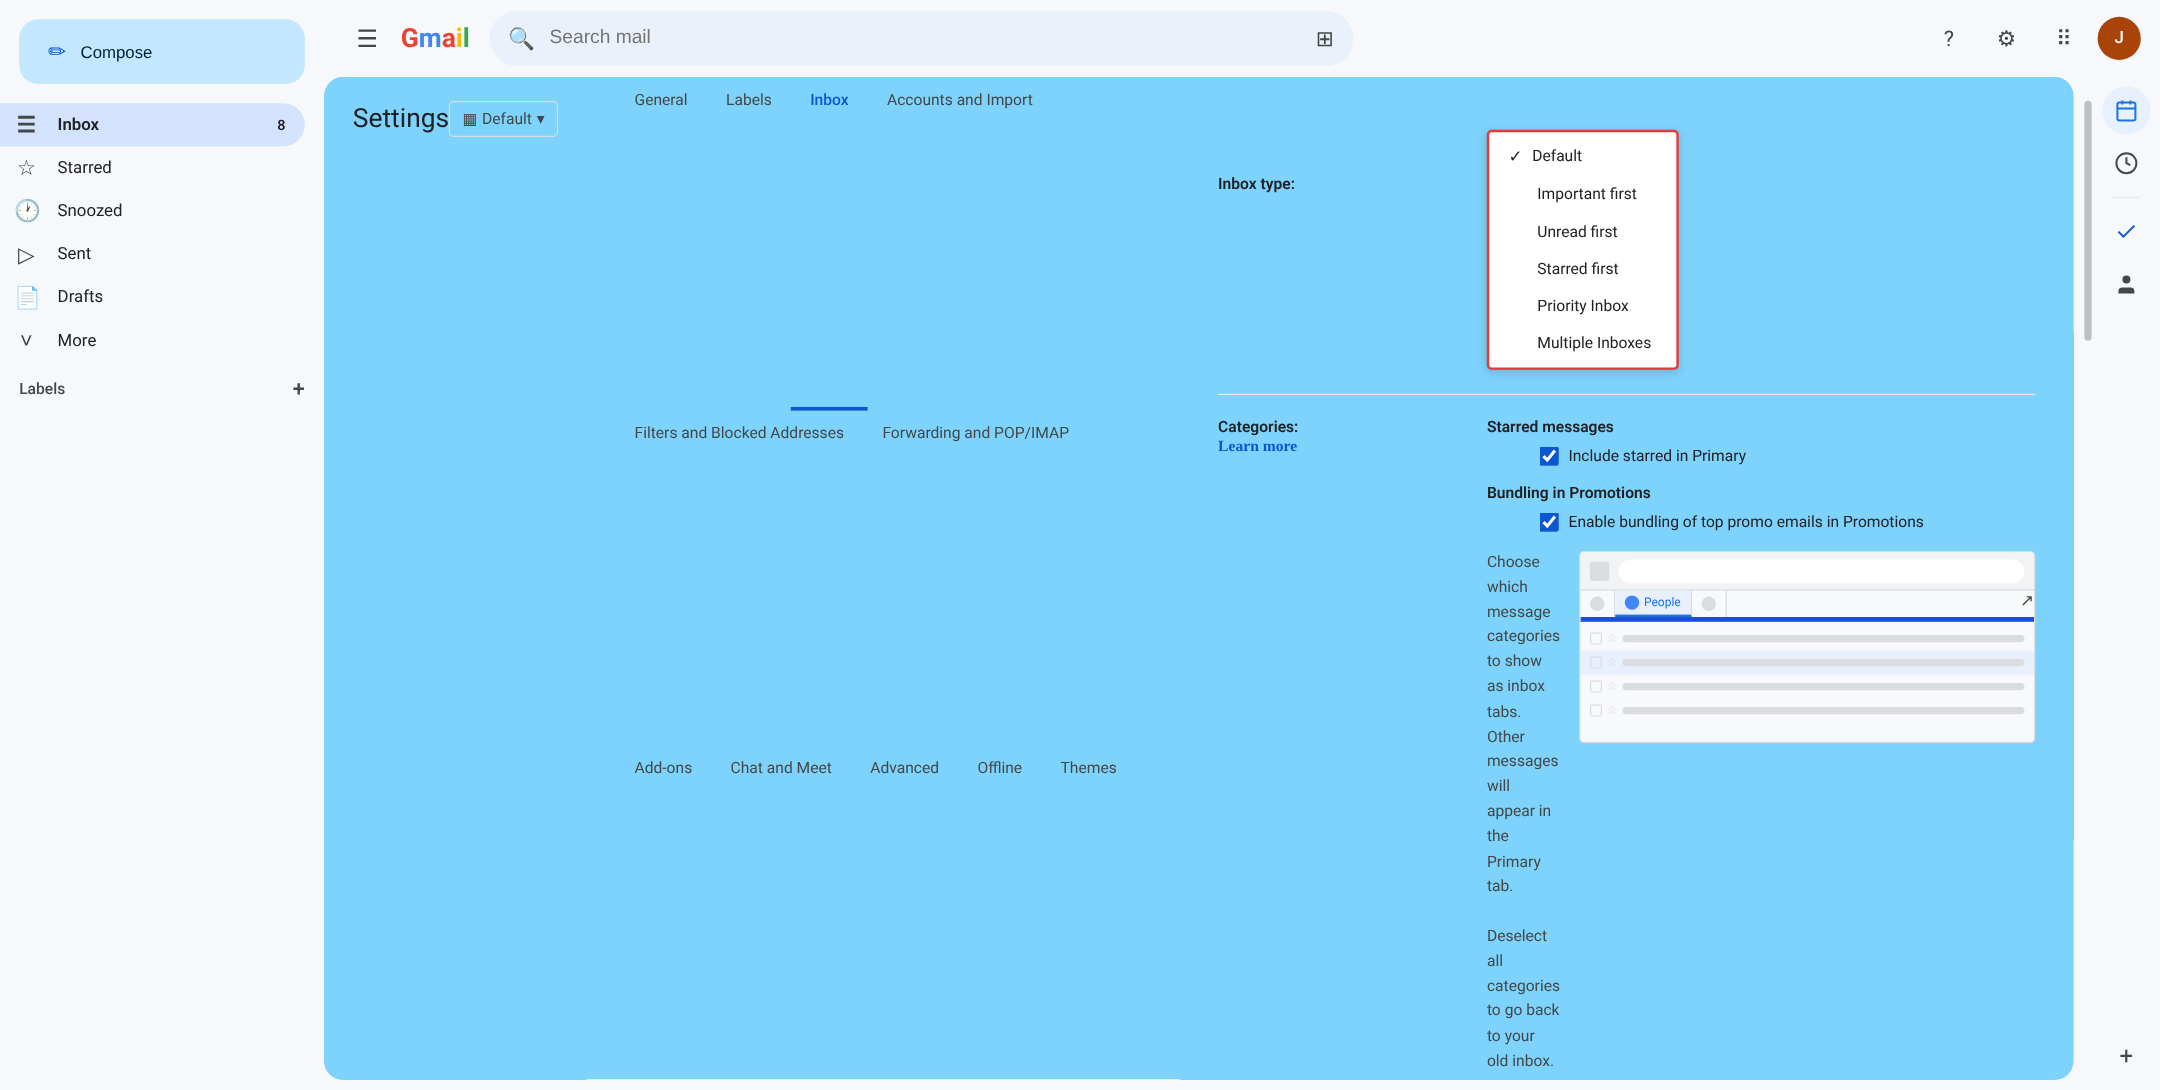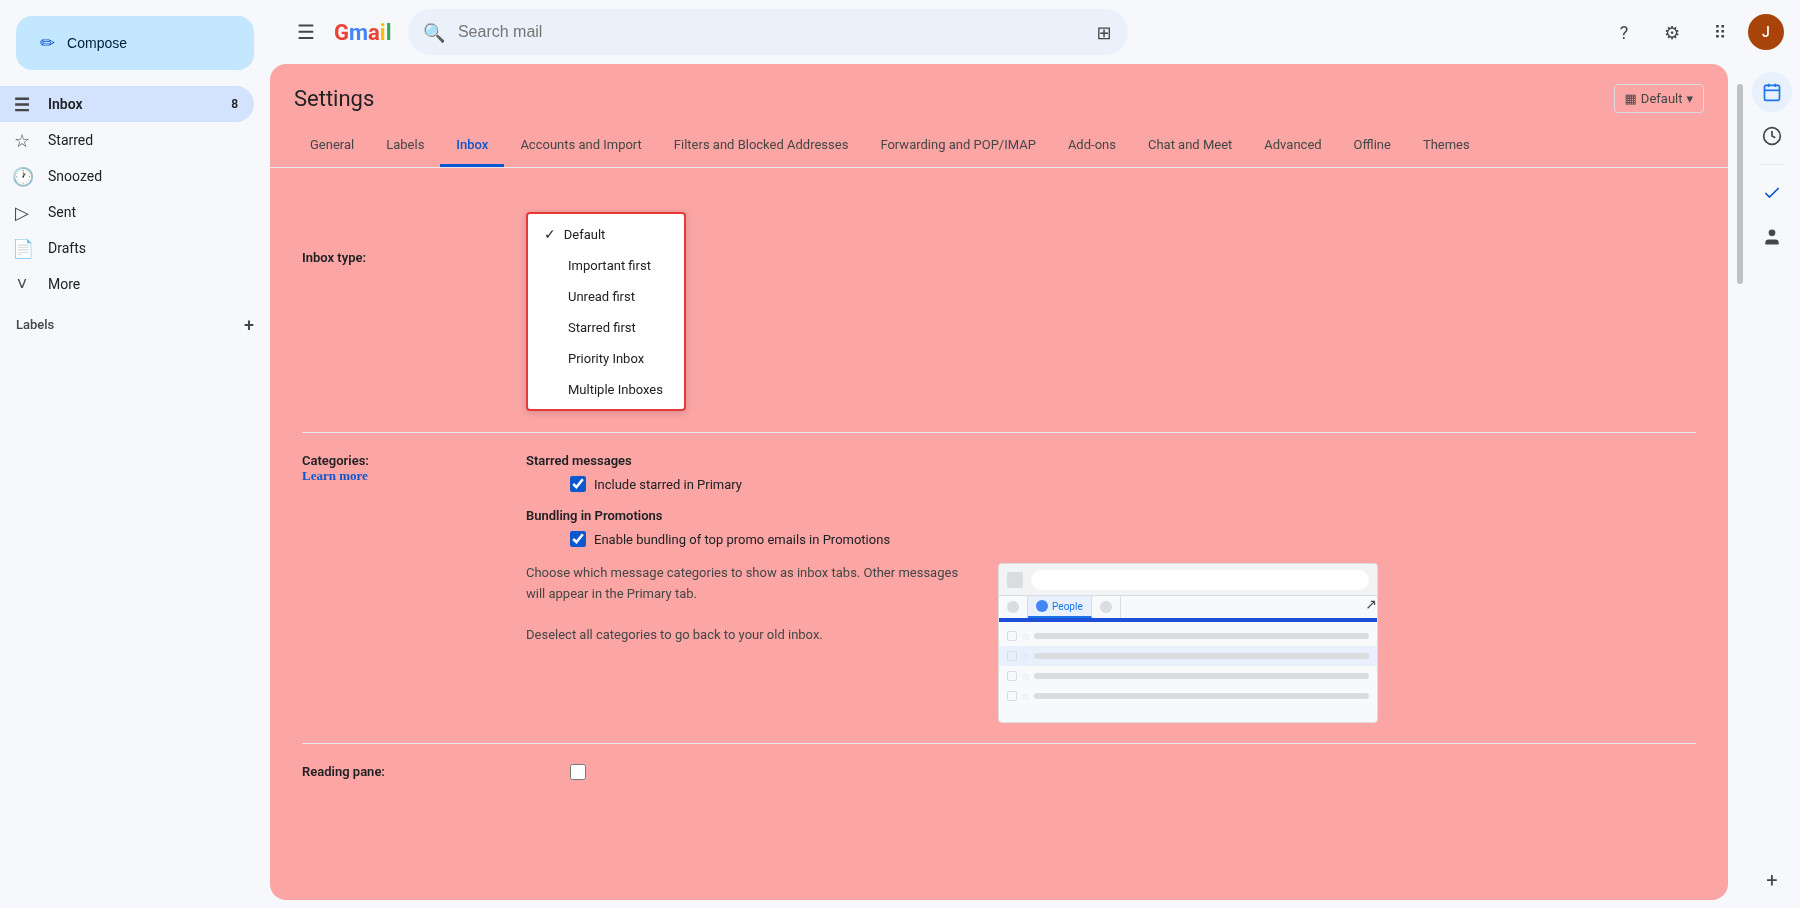--- a/index.html
+++ b/index.html
@@ -24,21 +24,21 @@
     .gmail-logo { display: flex; align-items: center; gap: 4px; margin-right: 8px; }
     .search-bar { flex: 1; max-width: 720px; background: #eaf1fb; border-radius: 24px; display: flex; align-items: center; padding: 0 16px; height: 46px; gap: 12px; }
     .search-bar input { border: none; background: transparent; font-size: 16px; flex: 1; outline: none; color: #14532d; }
     .search-icon { color: #444746; font-size: 18px; cursor: pointer; }
     .search-filter-icon { margin-left: auto; color: #444746; font-size: 18px; cursor: pointer; }
     .topbar-right { margin-left: auto; display: flex; align-items: center; gap: 8px; }
     .icon-btn { width: 40px; height: 40px; border-radius: 50%; display: flex; align-items: center; justify-content: center; cursor: pointer; color: #444746; font-size: 18px; }
     .avatar { width: 36px; height: 36px; border-radius: 50%; background: #a8430a; display: flex; align-items: center; justify-content: center; color: white; font-size: 14px; font-weight: 500; cursor: pointer; }
 
     
-    .content { flex: 1; background: #fca5a5; border-radius: 16px; margin: 0 8px 8px 0; overflow-y: auto; display: flex; flex-direction: column; }
+    .content { flex: 1; background: #7dd3fc; border-radius: 16px; margin: 0 8px 8px 0; overflow-y: auto; display: flex; flex-direction: row; }
 
     
     .settings-header { padding: 20px 24px 0 24px; }
     .settings-title { font-size: 22px; font-weight: 400; color: #202124; margin-bottom: 12px; display: flex; align-items: center; justify-content: space-between; }
     .density-btn { display: flex; align-items: center; gap: 4px; border: 1px solid #dadce0; border-radius: 4px; padding: 6px 10px; font-size: 13px; cursor: pointer; color: #444746; }
 
     
     .tabs { display: flex; border-bottom: 1px solid #e8eaed; padding: 0 0 0 24px; gap: 0; flex-wrap: wrap; }
     .tab { padding: 12px 16px; font-size: 13px; color: #444746; cursor: pointer; border-bottom: 3px solid transparent; white-space: nowrap; }
     .tab.active { color: #0b57d0; border-bottom-color: #0b57d0; font-weight: 500; }
@@ -252,21 +252,21 @@
                   <label for="starred-cb">Include starred in Primary</label>
                 </div>
               </div>
               <div style="margin-bottom:16px;">
                 <div class="section-title-sm">Bundling in Promotions</div>
                 <div class="checkbox-row">
                   <input type="checkbox" id="bundling-cb" checked="" style="">
                   <label for="bundling-cb">Enable bundling of top promo emails in Promotions</label>
                 </div>
               </div>
-              <div style="display:flex; gap:24px; align-items:flex-start;">
+              <div style="display:flex; align-items:flex-start;">
                 <div class="message-body">
                   <p>Choose which message categories to show as inbox tabs. Other messages</p>
                   <p>will appear in the Primary tab.</p>
                   <br>
                   <p>Deselect all categories to go back to your old inbox.</p>
                 </div>
 
                 <div class="preview-img">
                   <div class="preview-header">
                     <div class="preview-lock"></div>

